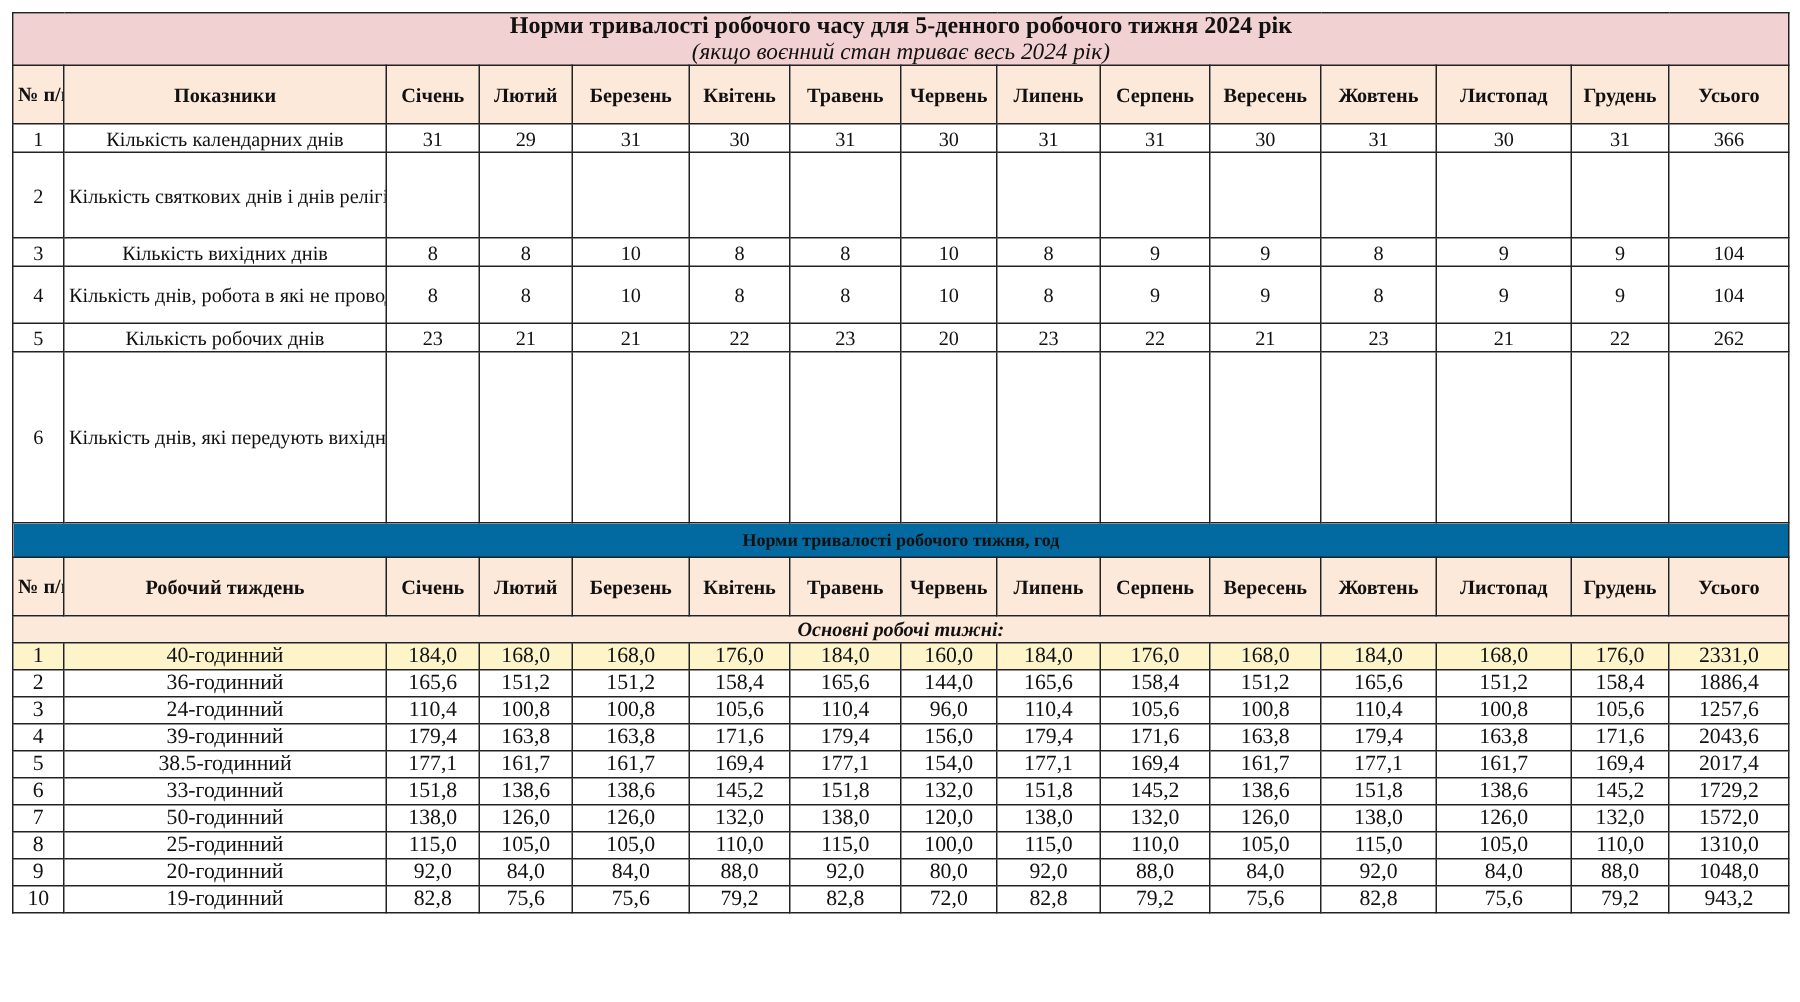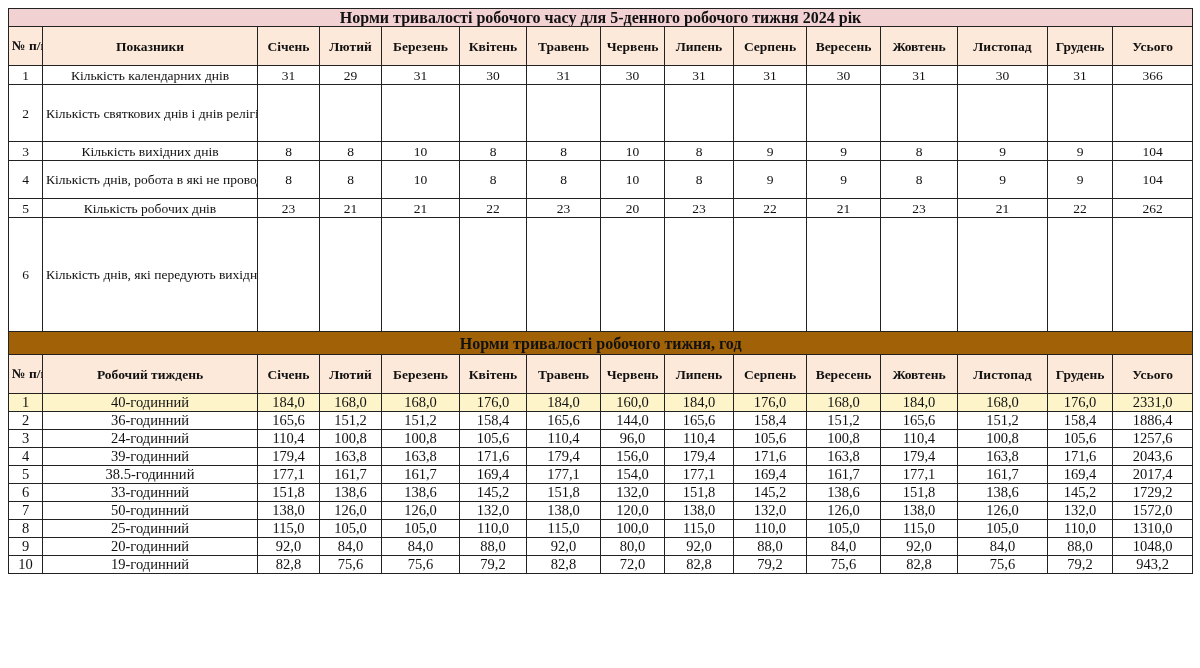--- a/index.html
+++ b/index.html
@@ -20,21 +20,21 @@
     line-height: 17px;
   }
   .title-row td { background: #f2d1d3; border-bottom: 1.5px solid #222; margin-top: 24px; }
   .title-main { font-weight: bold; font-size: 16px; line-height: 20px; padding-top: 2px; }
   .title-sub { font-style: italic; font-size: 15.5px; line-height: 19px; padding-bottom: 2px; }
   .hdr th { background: #fde9da; font-weight: bold; font-size: 13.5px; }
   .hdr th.num { line-height: 16px; }
   td.label { text-align: left; white-space: normal; line-height: 19px; padding: 0 4px; }
   td.label.just { text-align: justify; text-align-last: left; }
   td.total { font-weight: normal; }
-  .section-title td { background: #a16207; font-weight: bold; font-size: 16px; height: 22px; }
+  .section-title td { background: #0369a1; font-weight: bold; font-size: 12px; height: 22px; }
   .subsection td { background: #fde9da; font-style: italic; font-weight: bold; font-size: 13.5px; height: 17px; line-height: 16px; }
   .hl td { background: #fdf5c9; }
   .wk td { font-size: 14.5px; height: 17px; line-height: 17px; }
 </style>
 </head>
 <body>
 
 <table class="sheet">
   <colgroup>
     <col style="width:34px">
@@ -50,20 +50,23 @@
     <col style="width:74px">
       <col style="width:77px">
       <col style="width:90px">
       <col style="width:65px">
     <col style="width:80px">
   </colgroup>
   <tbody id="tbody">
       <tr class="title-row">
         <td colspan="15" class="title-main" style="border-bottom:none">Норми тривалості робочого часу для 5-денного робочого тижня 2024 рік</td>
       </tr>
+      <tr class="title-row">
+        <td colspan="15" class="title-sub" style="border-top:none">(якщо воєнний стан триває весь 2024 рік)</td>
+      </tr>
       <tr class="hdr">
         <th class="num" style="height:38px">№ п/п</th>
         <th>Показники</th>
         <th>Січень</th>
         <th>Лютий</th>
         <th>Березень</th>
         <th>Квітень</th>
         <th>Травень</th>
         <th>Червень</th>
         <th>Липень</th>
@@ -189,20 +192,23 @@
         <th>Травень</th>
         <th>Червень</th>
         <th>Липень</th>
         <th>Серпень</th>
         <th>Вересень</th>
         <th>Жовтень</th>
         <th>Листопад</th>
         <th>Грудень</th>
         <th>Усього</th>
       </tr>
+      <tr class="subsection">
+        <td colspan="15">Основні робочі тижні:</td>
+      </tr>
       <tr class="wk hl">
         <td>1</td>
         <td>40-годинний</td>
         <td>184,0</td>
         <td>168,0</td>
         <td>168,0</td>
         <td>176,0</td>
         <td>184,0</td>
         <td>160,0</td>
         <td>184,0</td>

